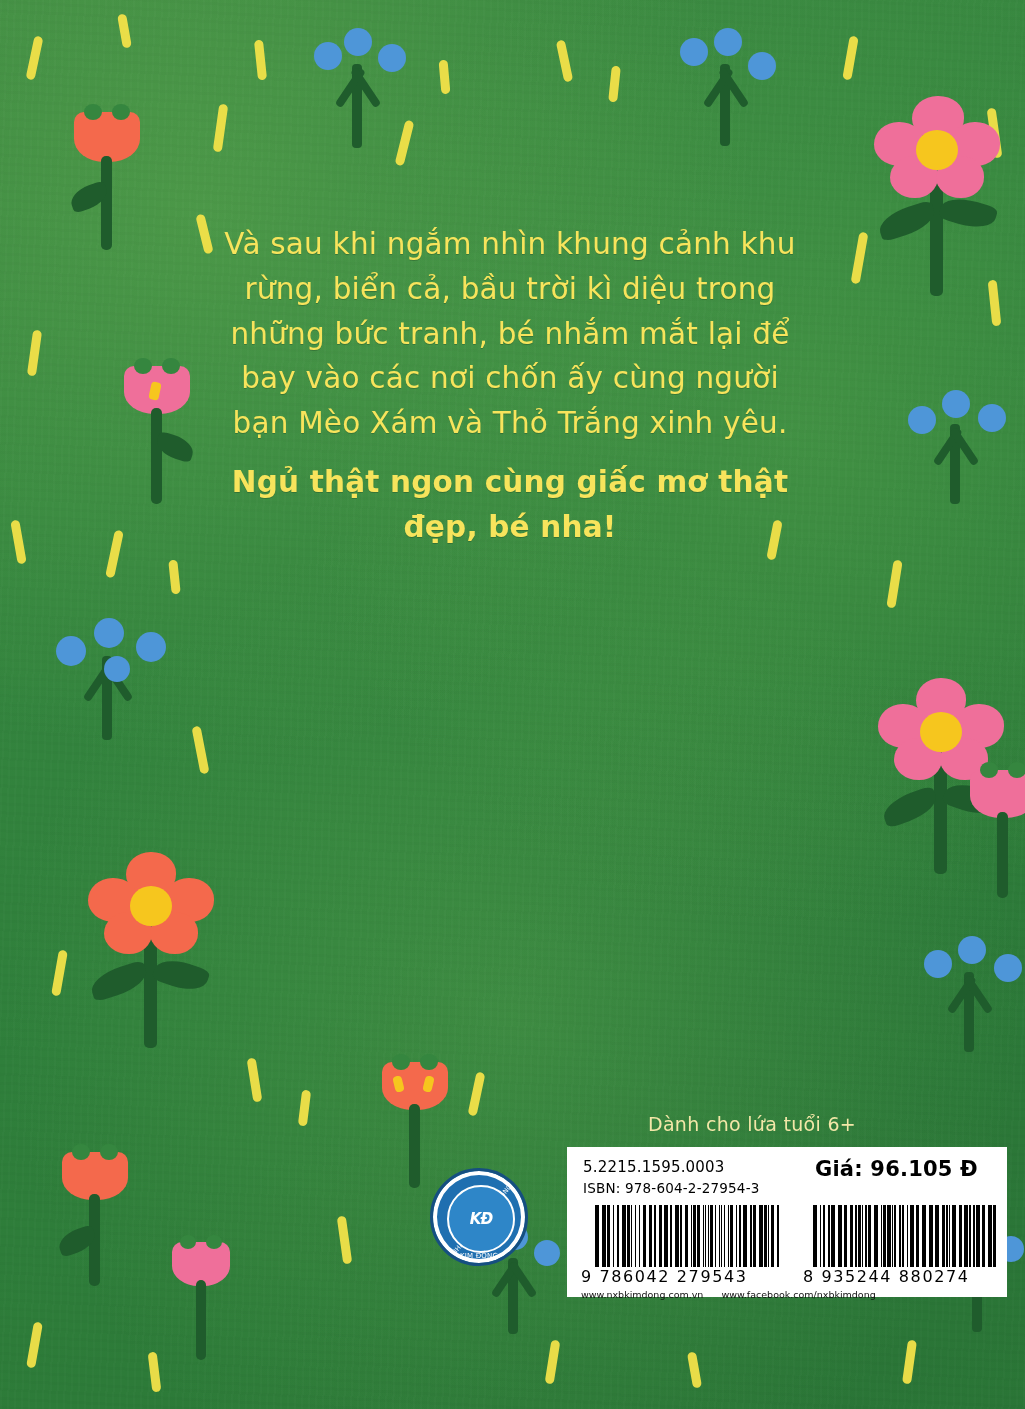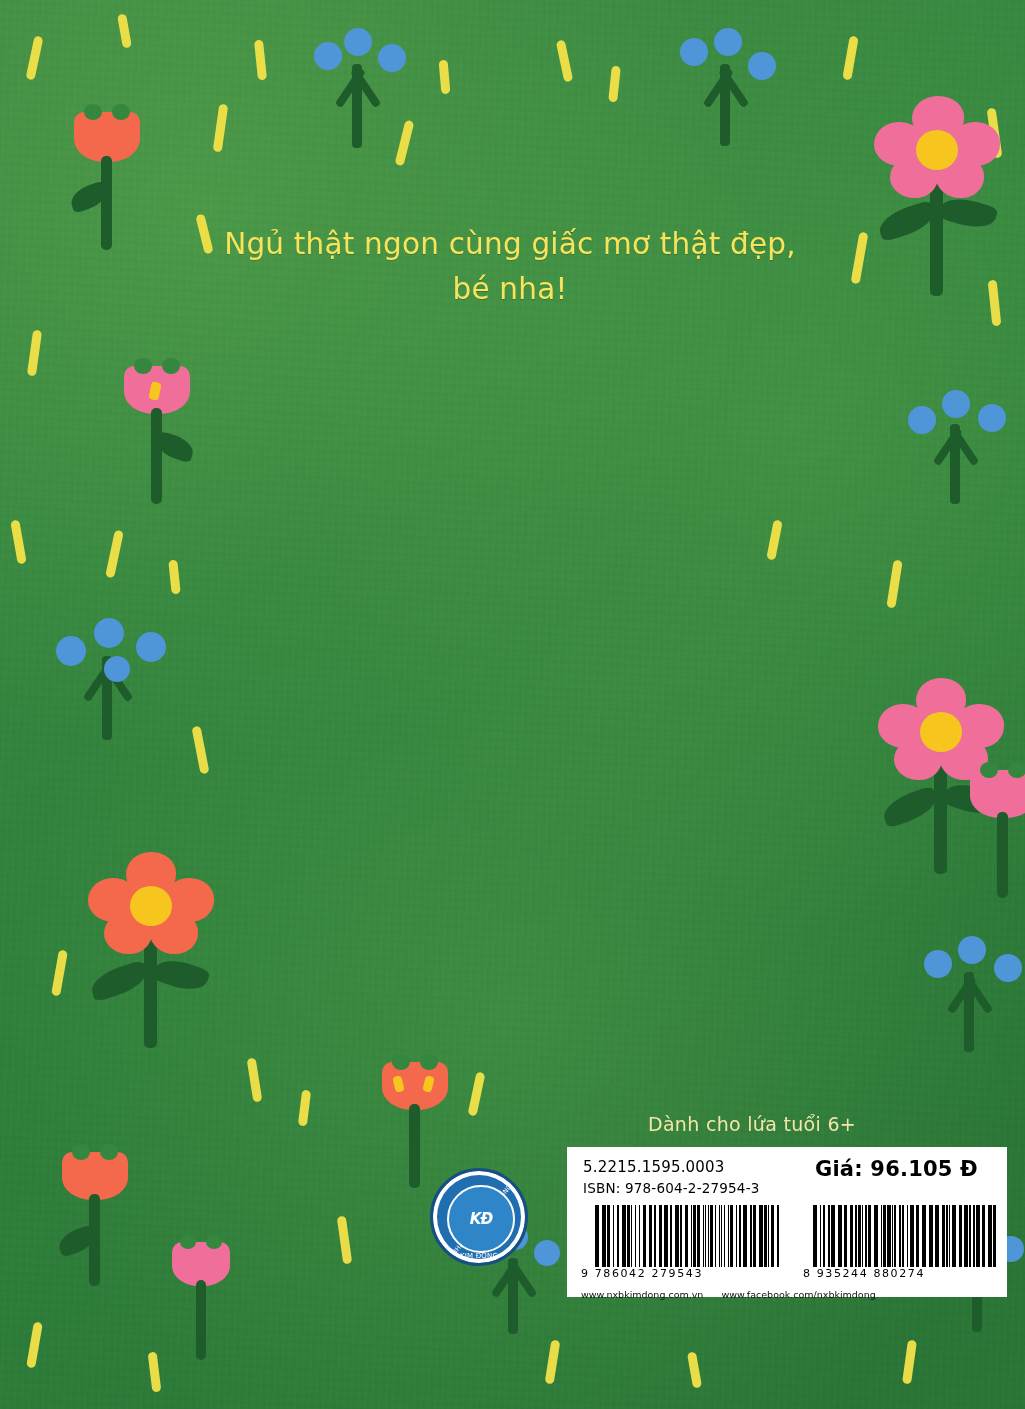--- a/index.html
+++ b/index.html
@@ -94,21 +94,21 @@
     top: 222px;
     width: 600px;
     text-align: center;
     color: #f7e45c;
     font-size: 29.5px;
     line-height: 1.52;
     letter-spacing: 0.2px;
     text-shadow: 0 1px 0 rgba(0,0,0,0.18);
   }
   #blurb p { margin: 0 0 14px 0; }
-  #blurb p:last-child { margin-bottom: 0; }
+  #blurb p:last-child { margin-bottom: 0; font-weight: bold; }
 
   
   #age-line {
     position: absolute;
     left: 648px;
     top: 1113px;
     color: #f3e7a8;
     font-size: 19px;
     letter-spacing: 0.3px;
   }
@@ -207,21 +207,21 @@
     display: flex;
     align-items: flex-start;
     gap: 0;
   }
   .bars i { display: block; background: #000; height: 100%; }
   #bars-left { left: 28px; }
   #bars-right { left: 246px; }
   .bc-digits {
     position: absolute;
     top: 120px;
-    font-size: 11px;
+    font-size: 16px;
     letter-spacing: 1.6px;
   }
   #digits-left { left: 14px; }
   #digits-right { left: 236px; }
   #bc-urls {
     position: absolute;
     left: 14px;
     top: 142px;
     width: 420px;
     font-size: 9.5px;
@@ -410,20 +410,21 @@
   <div class="sprig" style="left:920px; top:1216px; width:120px; height:120px;">
     <div class="twig" style="left:52px; top:40px; width:10px; height:76px;"></div>
     <div class="twig" style="left:34px; top:38px; width:8px; height:40px; transform:rotate(34deg);"></div>
     <div class="twig" style="left:74px; top:38px; width:8px; height:40px; transform:rotate(-34deg);"></div>
     <div class="berry" style="left:14px; top:18px; width:26px; height:26px;"></div>
     <div class="berry" style="left:46px; top:4px;  width:26px; height:26px;"></div>
     <div class="berry" style="left:78px; top:20px; width:26px; height:26px;"></div>
   </div>
 
   <div id="blurb">
+    <p>Và sau khi ngắm nhìn khung cảnh khu rừng, biển cả, bầu trời kì diệu trong những bức tranh, bé nhắm mắt lại để bay vào các nơi chốn ấy cùng người bạn Mèo Xám và Thỏ Trắng xinh yêu.</p>
     <p>Ngủ thật ngon cùng giấc mơ thật đẹp, bé nha!</p>
   </div>
 
   <div id="age-line">Dành cho lứa tuổi 6+</div>
 
   <div id="seal">
     <div class="ring"></div>
     <div class="ring-text">
       <span style="transform:rotate(-140deg) translate(0,-45px) rotate(90deg);">NHÀ XUẤT BẢN KIM ĐỒNG</span>
     </div>

